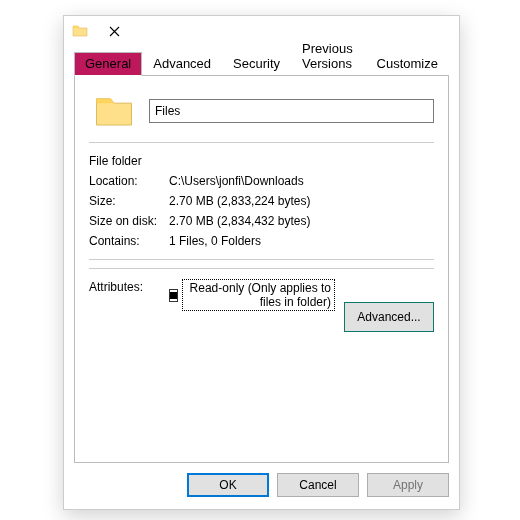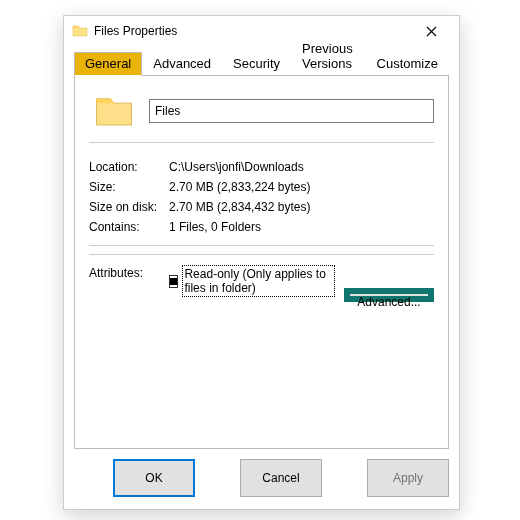--- a/index.html
+++ b/index.html
@@ -58,21 +58,21 @@
     padding: 3px 10px 4px 10px;
     font-size: 13px;
     color: #000;
     position: relative;
     z-index: 1;
     border: 1px solid transparent;
   }
   .tab.active {
     border: 1px solid #bbb;
     border-bottom: 1px solid #fff;
-    background: #eab308;
+    background: #be185d;
     z-index: 2;
   }
   .panel {
     flex: 1;
     margin: 0 10px 10px 10px;
     border: 1px solid #bbb;
     border-top: none;
     padding: 14px 14px 14px 14px;
     background: #fff;
     position: relative;
@@ -105,48 +105,48 @@
     display: inline-flex; align-items: center; justify-content: center;
   }
   .chkbox.mixed::after {
     content: "";
     width: 7px; height: 7px;
     background: #000;
   }
   .chkrow-highlight {
     outline: 1px dotted #000;
     padding: 1px 3px 1px 1px;
+    text-align: right;
   }
   .advbtn {
     width: 90px;
-    height: 14px;
-    border: 6px solid #0f766e;
+    height: 30px;
+    border: 1px solid #0f766e;
     background: #e1e1e1;
     font-family: inherit;
     font-size: 12px;
     cursor: default;
     align-self: flex-end;
     margin-top: 2px;
   }
   .advwrap { display: flex; flex-direction: column; align-items: flex-end; width: 100px; }
   .buttons {
     display: flex;
     justify-content: flex-end;
     gap: 8px;
     padding: 0 10px 12px 10px;
   }
   .btn {
     width: 82px;
-    height: 38px;
+    height: 24px;
     font-family: inherit;
     font-size: 12px;
     border: 1px solid #adadad;
     background: #e1e1e1;
     cursor: default;
-    margin-left: 37px;
   }
   .btn.default {
     border: 2px solid #0078d7;
     background: #e1e1e1;
   }
   .btn.disabled {
     color: #737373;
   }
   svg { display: block; }
 </style>
@@ -155,21 +155,20 @@
 
 <div class="window">
 
   <div class="titlebar">
     <span class="ticon">
       <svg viewBox="0 0 16 16" width="16" height="16">
         <path d="M1 3h5l1.5 2H15v8H1z" fill="#ffe08a" stroke="#d9b34a" stroke-width="0.5"></path>
         <path d="M1 3h5l1.5 2H1z" fill="#ffd45e"></path>
       </svg>
     </span>
-    <span class="title">Files Properties</span>
     <div class="closebtn">
       <span>
         <svg width="11" height="11" viewBox="0 0 11 11">
             <path d="M1 1l9 9M10 1l-9 9" stroke="#000" stroke-width="1.1"></path>
           </svg>
       </span>
     </div>
   </div>
 
   <div class="tabs">
@@ -188,20 +187,21 @@
           <path d="M4 10h16l4 5h20v25H4z" fill="#ffe08a" stroke="#d9b34a"></path>
           <path d="M4 10h16l4 5H4z" fill="#ffd45e"></path>
         </svg>
       </span>
       <input class="name-input" type="text" value="Files" style="">
     </div>
 
     <hr class="hr">
 
     <div class="row">
+        <div class="val">File folder</div>
       </div>
     <div class="row">
         <div class="lbl">Location:</div>
         <div class="val">C:\Users\jonfi\Downloads</div>
       </div>
     <div class="row">
         <div class="lbl">Size:</div>
         <div class="val">2.70 MB (2,833,224 bytes)</div>
       </div>
     <div class="row">

